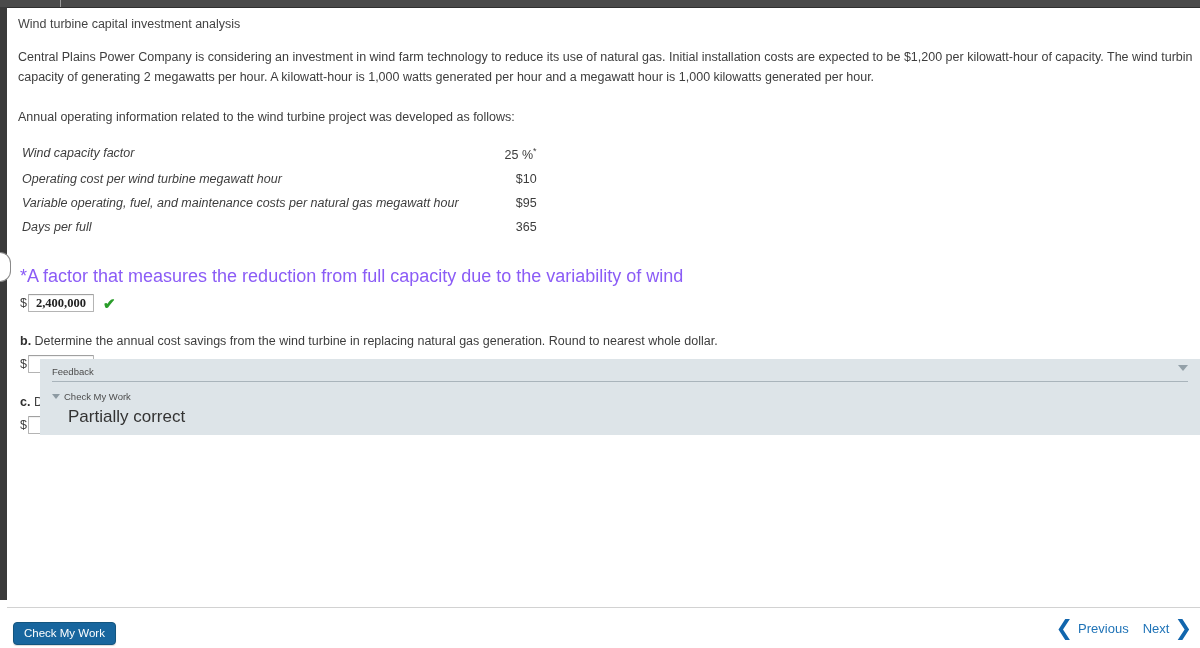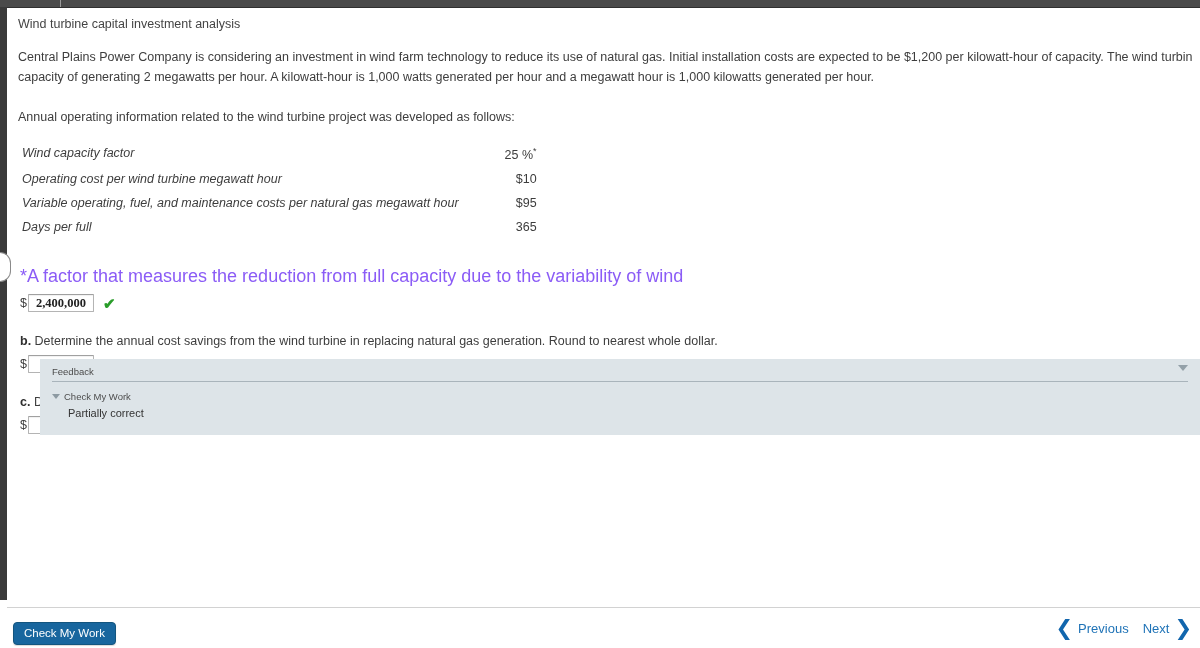--- a/index.html
+++ b/index.html
@@ -211,21 +211,21 @@
   }
   .tri-down {
     width: 0; height: 0;
     border-left: 4px solid transparent;
     border-right: 4px solid transparent;
     border-top: 5px solid #8d9aa2;
     margin-right: 4px;
   }
   #cmw-result {
     margin: 5px 0 0 28px;
-    font-size: 11px;
+    font-size: 17px;
     color: #333;
   }
 
   
   #toolbar-sep {
     position: absolute;
     left: 7px; top: 607px;
     width: 1193px; height: 1px;
     background: #d2d2d2;
   }

